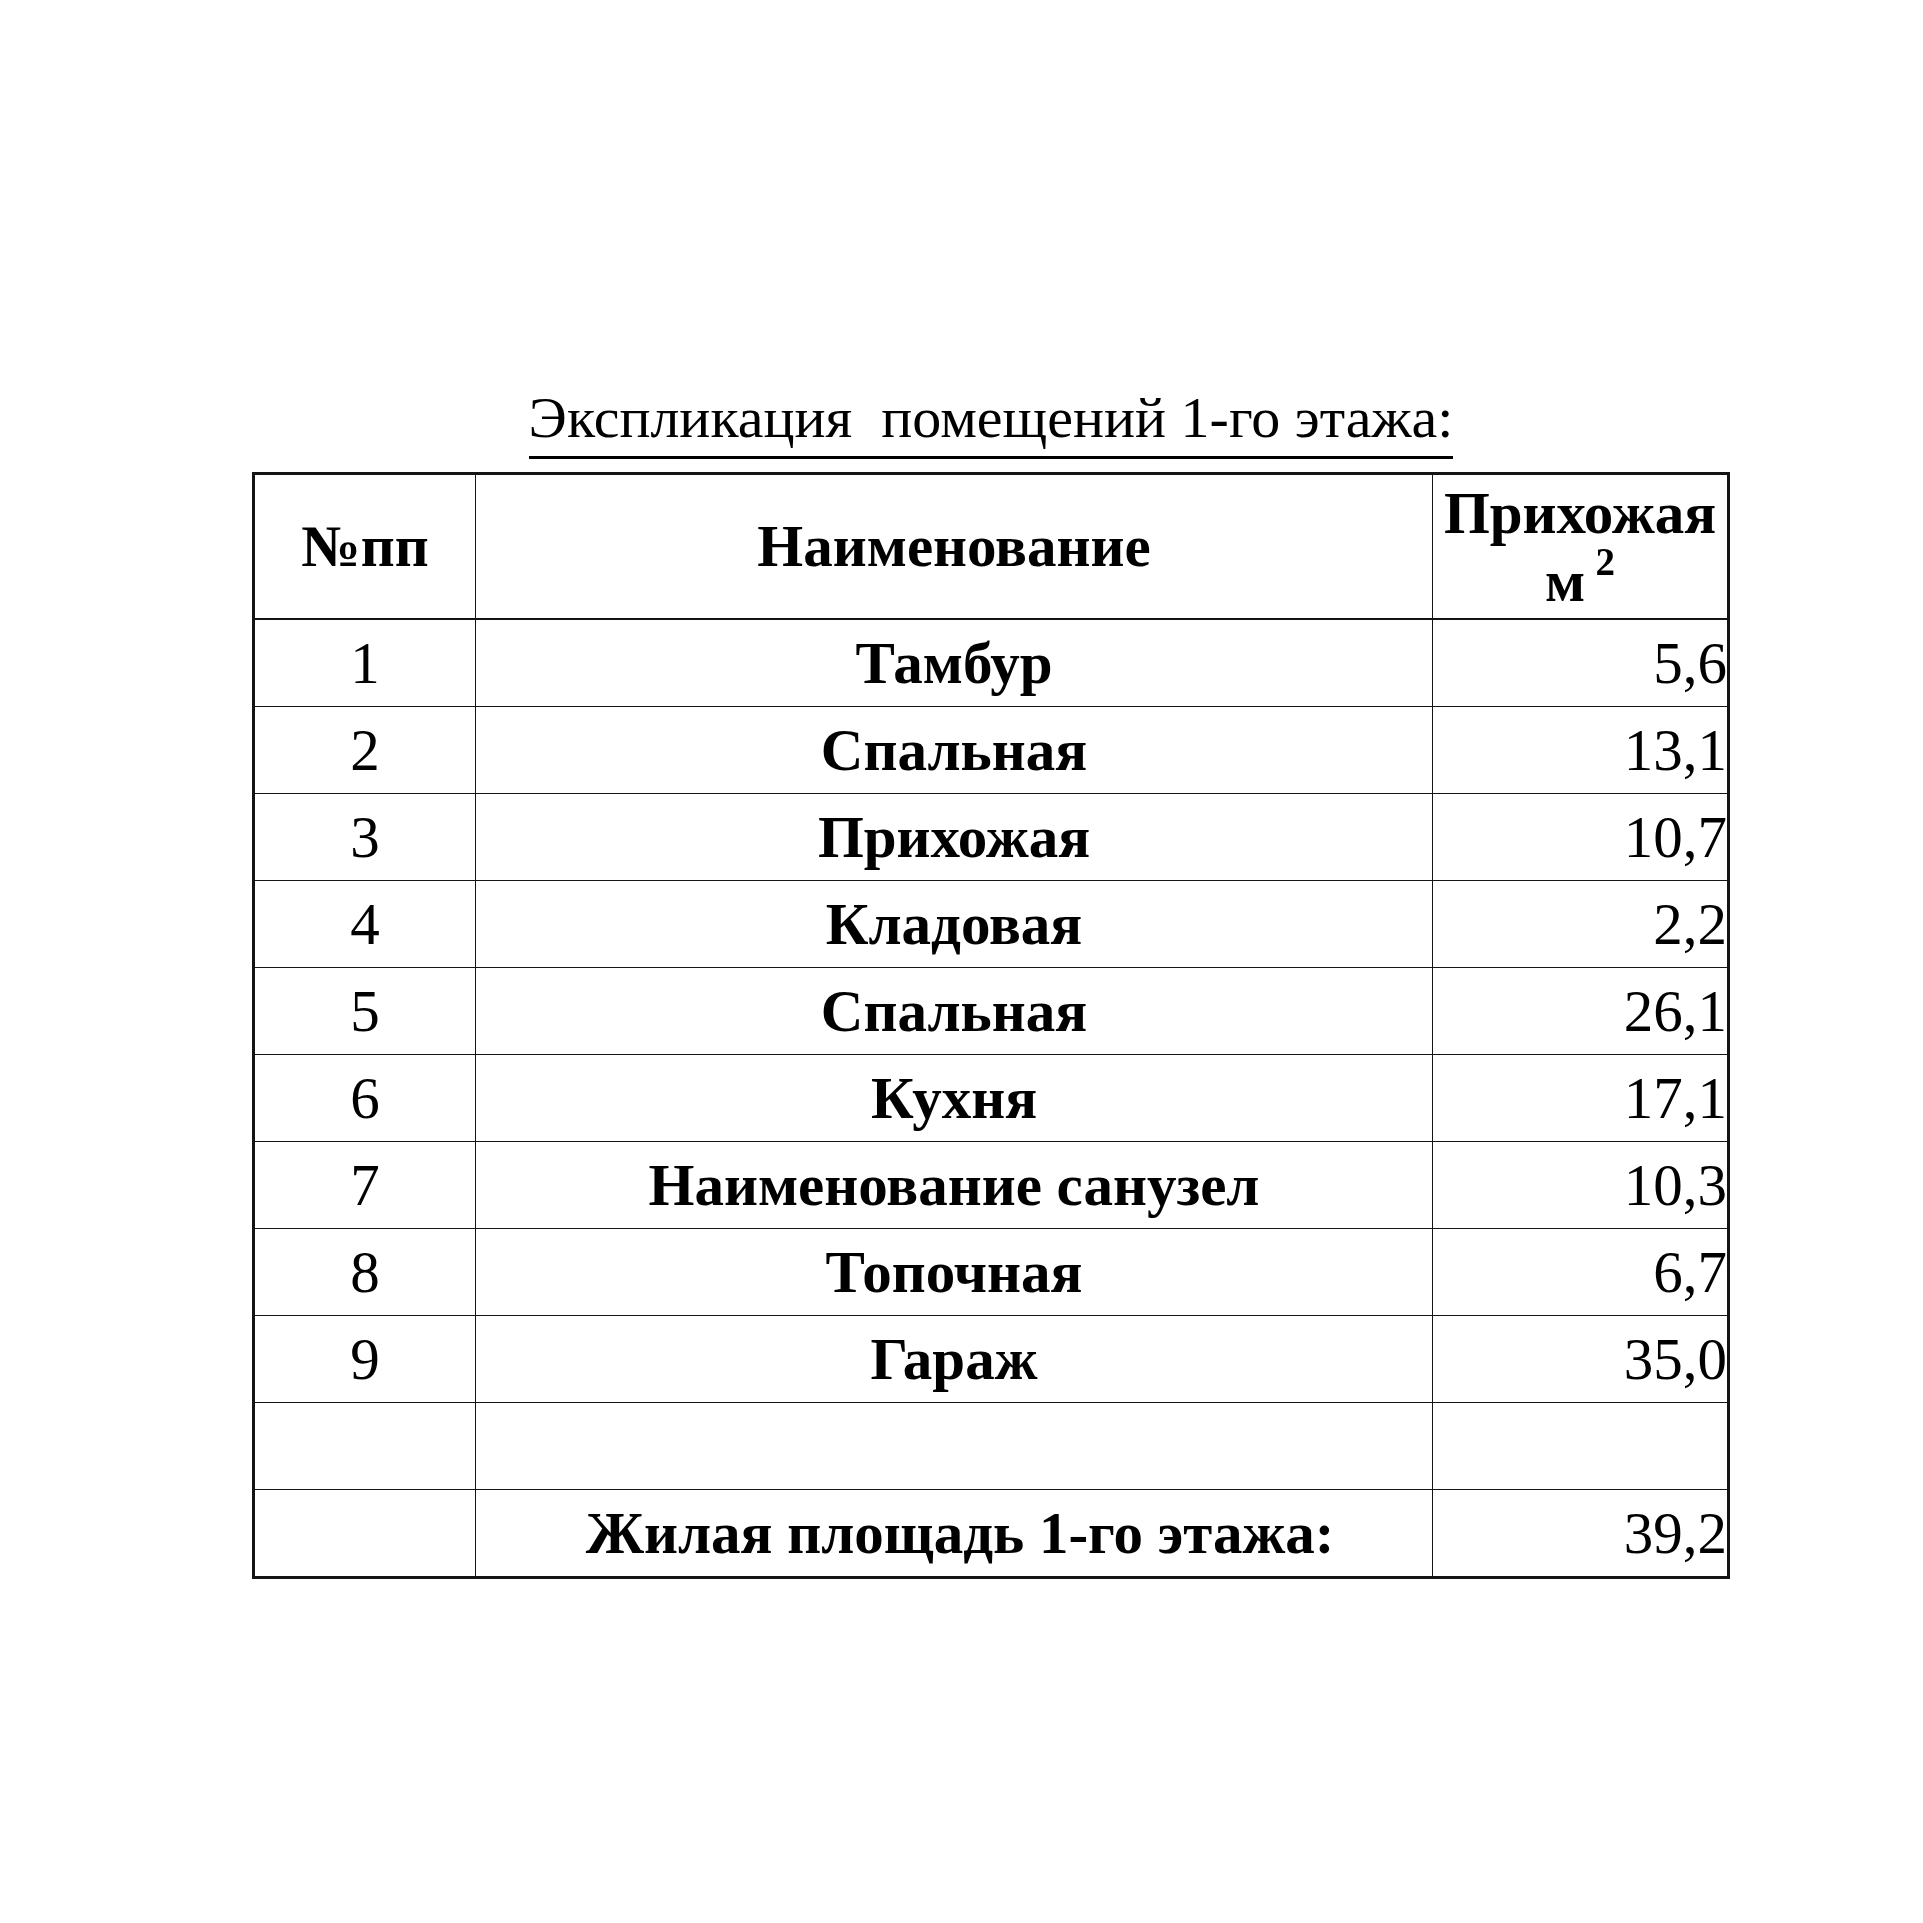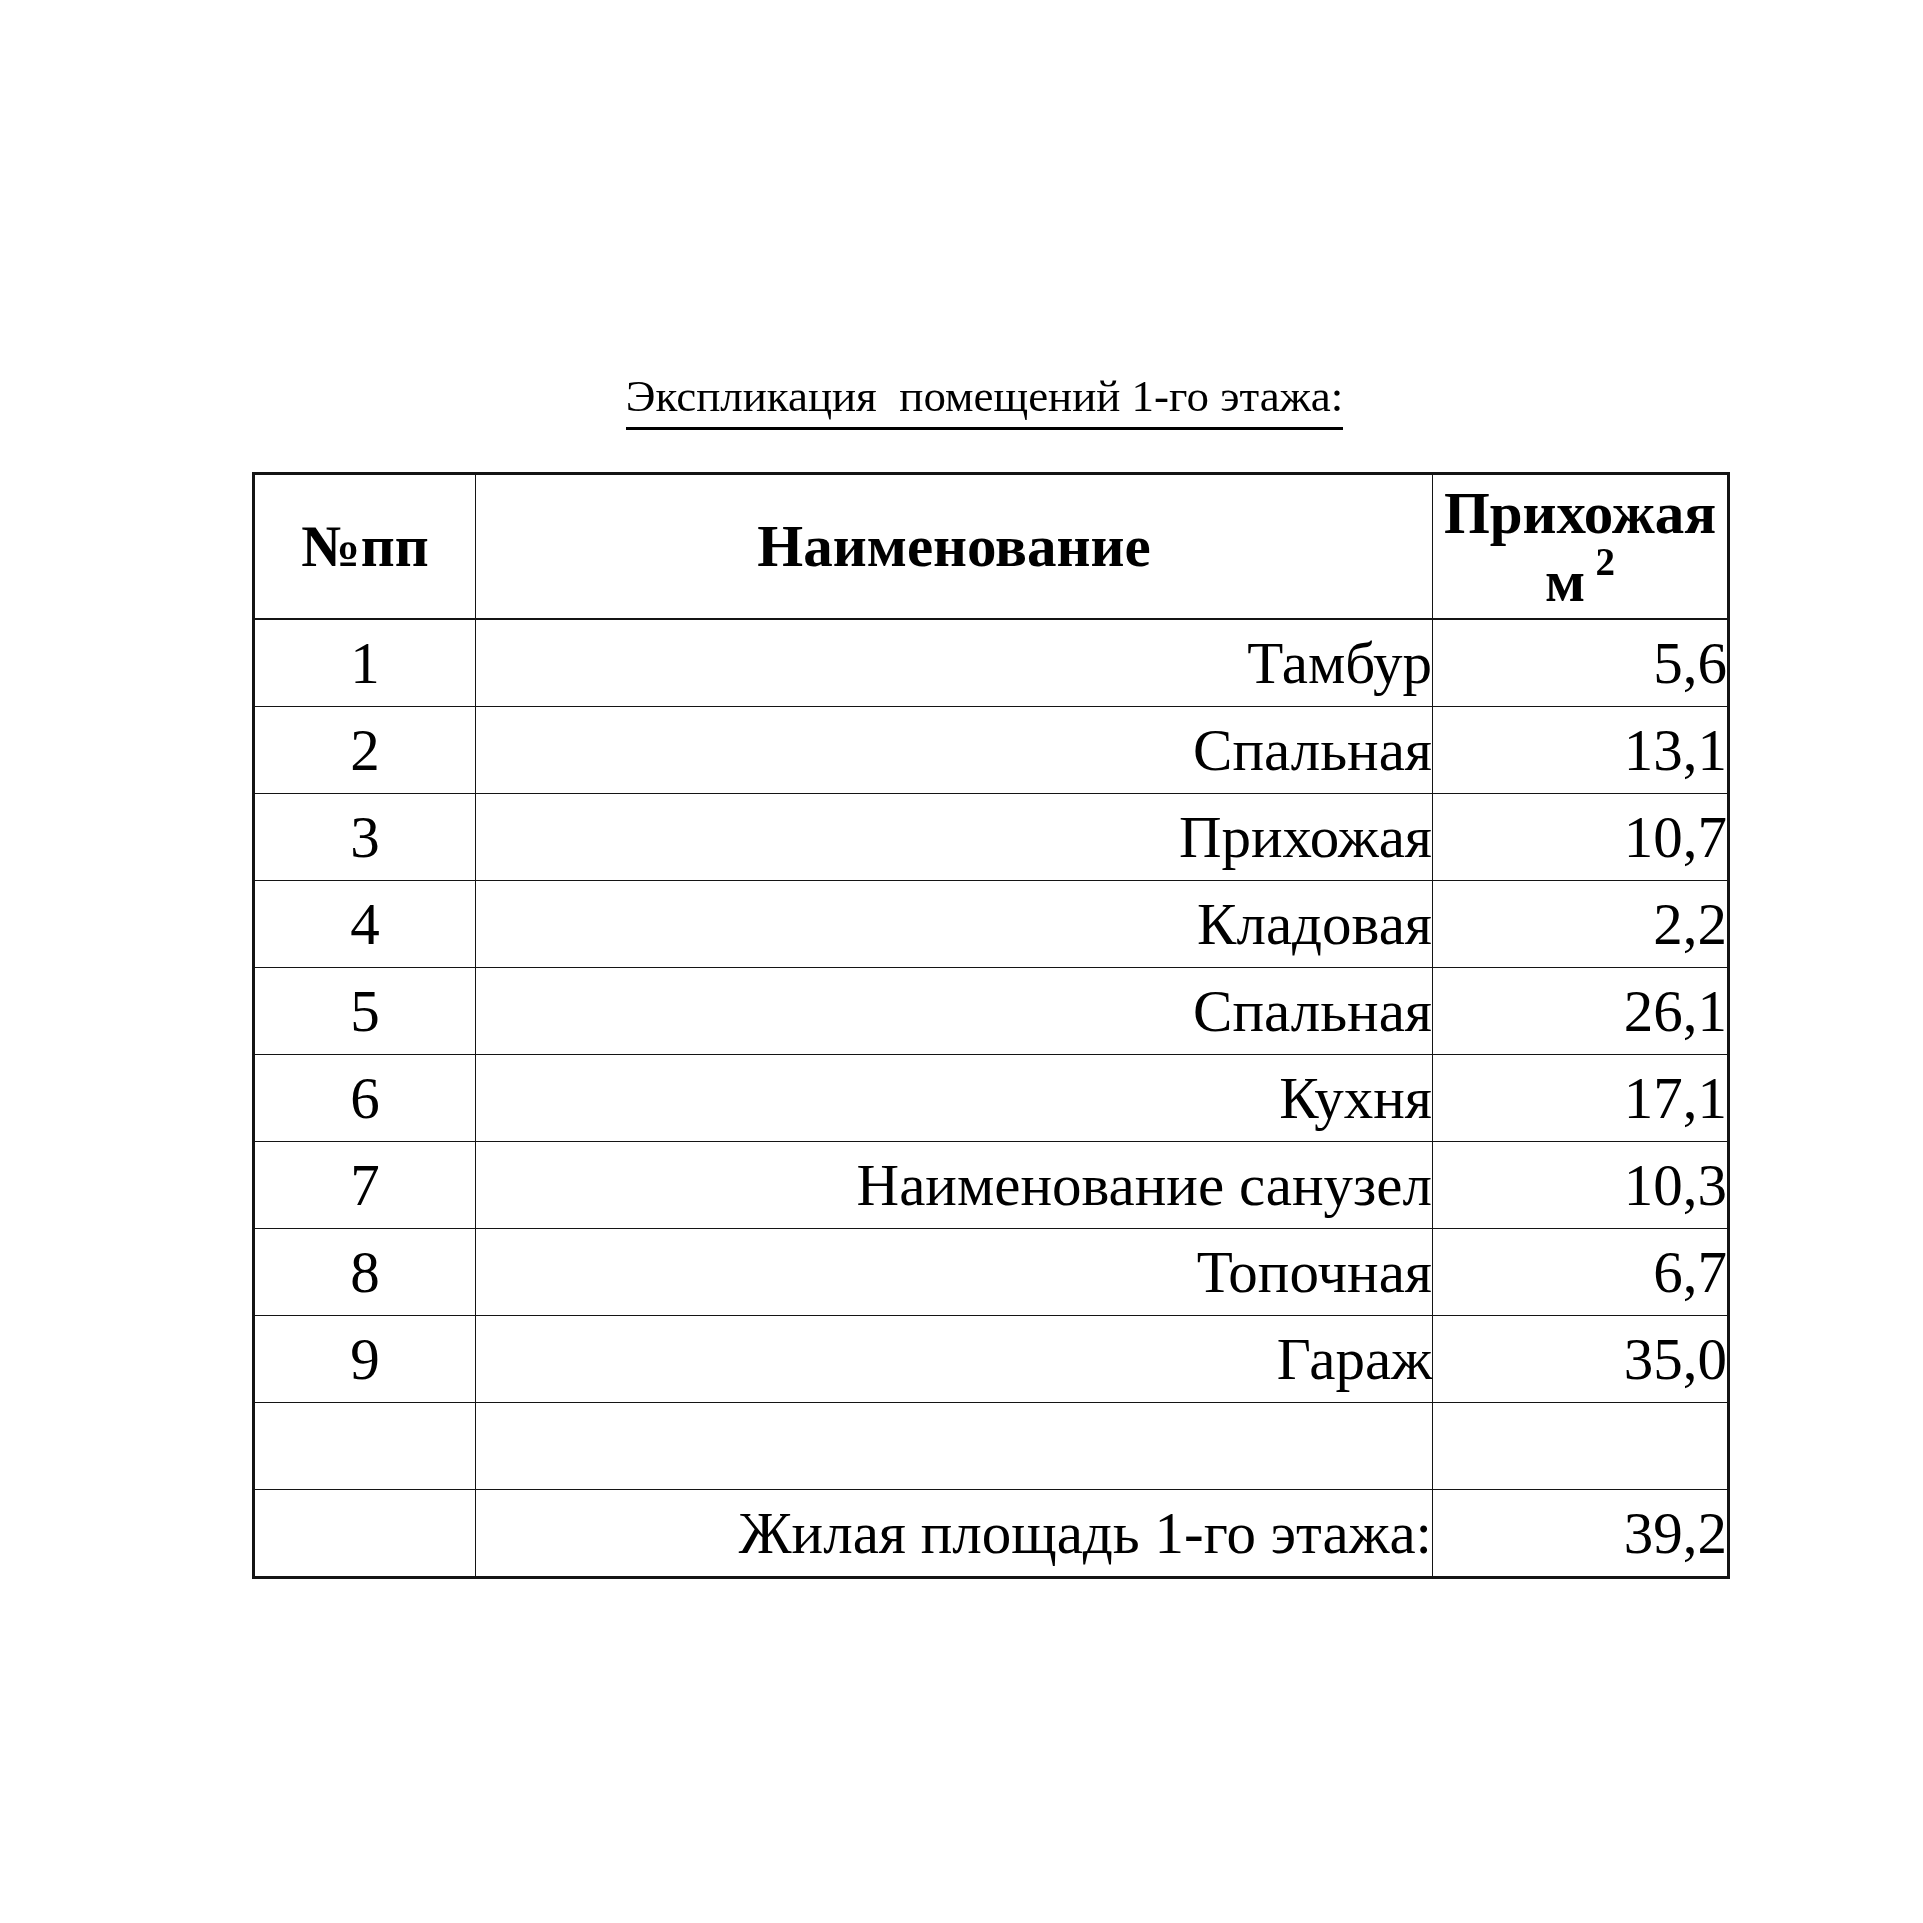--- a/index.html
+++ b/index.html
@@ -18,21 +18,21 @@
     width: 1924px;
     height: 1924px;
     position: relative;
   }
   .doc-title {
     position: absolute;
     top: 322px;
     left: 0;
     width: 1924px;
     text-align: center;
-    font-size: 45px;
+    font-size: 58px;
     line-height: 1.1;
     white-space: pre;
   }
   .doc-title .underlined {
     display: inline-block;
     border-bottom: 3.8px solid #000;
     padding-bottom: 6px;
   }
   table.expl {
     position: absolute;
@@ -63,21 +63,21 @@
     vertical-align: middle;
     height: 143px;
     padding: 0;
   }
   table.expl td {
     height: 86px;
     padding: 0;
     vertical-align: middle;
   }
   td.cell-num  { text-align: center; }
-  td.cell-name { text-align: right; padding-left: 42px; }
+  td.cell-name { text-align: center; padding-left: 42px; font-weight: bold; }
   td.cell-name.summary { padding-left: 12px; }
   td.cell-area { text-align: right; }
 
   .area-head { line-height: 1.12; }
   .area-head .unit-line { display: block; }
   .area-head sup {
     font-size: 39px;
     vertical-align: 25.6px;
     margin-left: 10.5px;
     line-height: 0;

